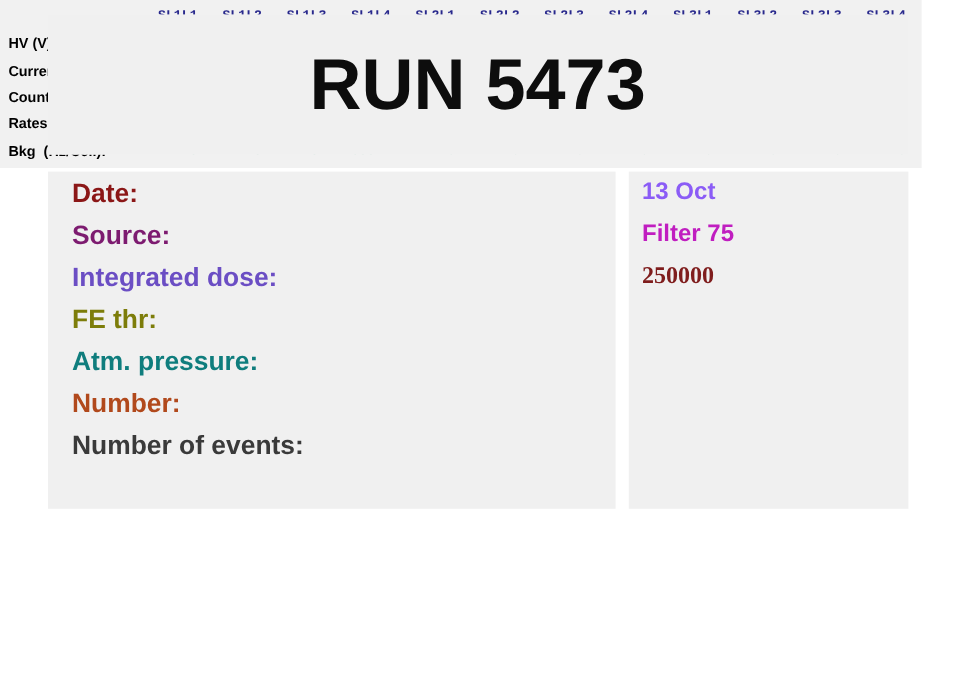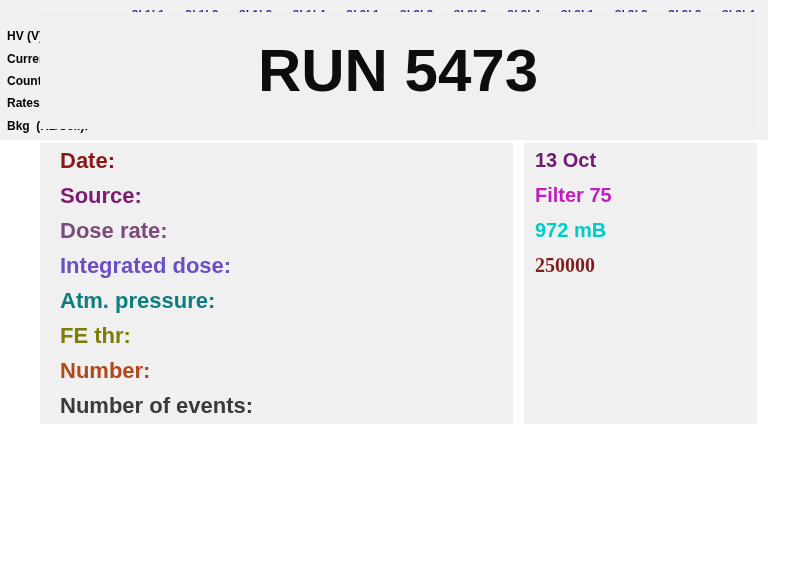--- a/index.html
+++ b/index.html
@@ -58,31 +58,29 @@
 </head>
 <body>
 
 <div class="panel title-panel">
   <h1 class="run-title">RUN 5473</h1>
 </div>
 
 <div class="panel info-labels-panel" id="info-labels">
     <div class="info-label" style="color: rgb(139, 23, 23);">Date:</div>
     <div class="info-label" style="color: rgb(125, 27, 112);">Source:</div>
-    <div class="info-label" style="color: rgb(125, 74, 125);">Dose rate:</div>
     <div class="info-label" style="color: rgb(107, 78, 196);">Integrated dose:</div>
+    <div class="info-label" style="color: rgb(125, 125, 10);">FE thr:</div>
     <div class="info-label" style="color: rgb(15, 125, 125);">Atm. pressure:</div>
-    <div class="info-label" style="color: rgb(125, 125, 10);">FE thr:</div>
     <div class="info-label" style="color: rgb(177, 73, 28);">Number:</div>
     <div class="info-label" style="color: rgb(58, 58, 58);">Number of events:</div>
   </div>
 <div class="panel info-values-panel" id="info-values">
-    <div class="info-value" style="color: #701a75;">13 Oct</div>
+    <div class="info-value" style="color: #8b5cf6;">13 Oct</div>
     <div class="info-value" style="color: rgb(192, 30, 192);">Filter 75</div>
-    <div class="info-value" style="color: rgb(0, 204, 204);">972 mB</div>
     <div class="info-value" style="color: #7f1d1d; font-family: Liberation Serif, serif;">250000</div>
   </div>
 
 <div class="table-panel" id="detector-table">
     <div class="corner-cell"></div>
     <div class="col-header" style="color: rgb(40, 40, 140);">SL1L1</div>
     <div class="col-header" style="color: rgb(40, 40, 140);">SL1L2</div>
     <div class="col-header" style="color: rgb(40, 40, 140);">SL1L3</div>
     <div class="col-header" style="color: rgb(40, 40, 140);">SL1L4</div>
     <div class="col-header" style="color: rgb(40, 40, 140);">SL2L1</div>

